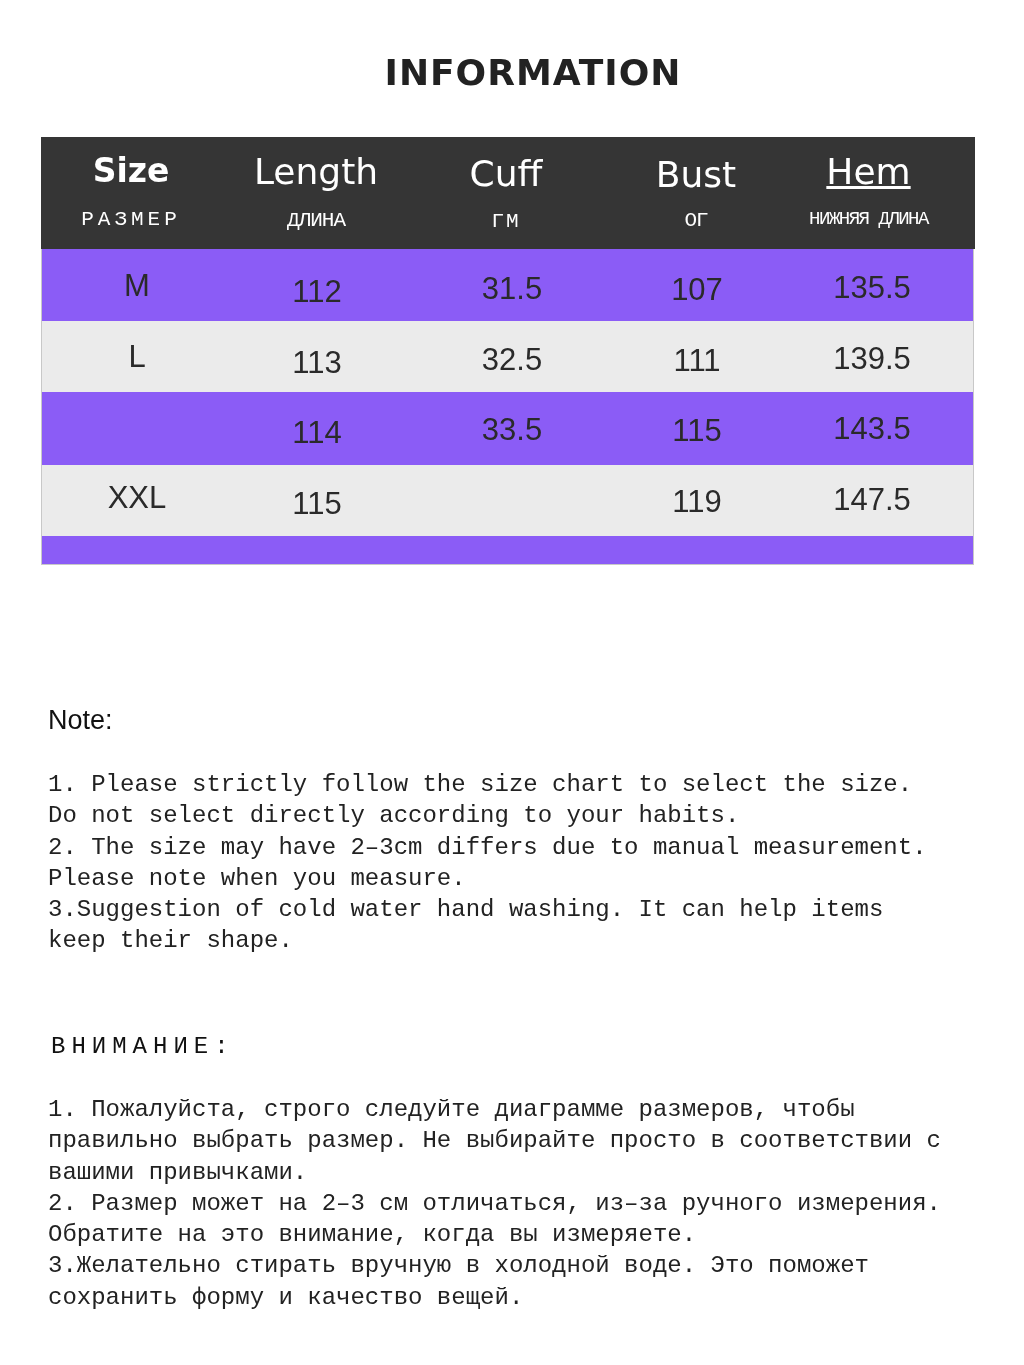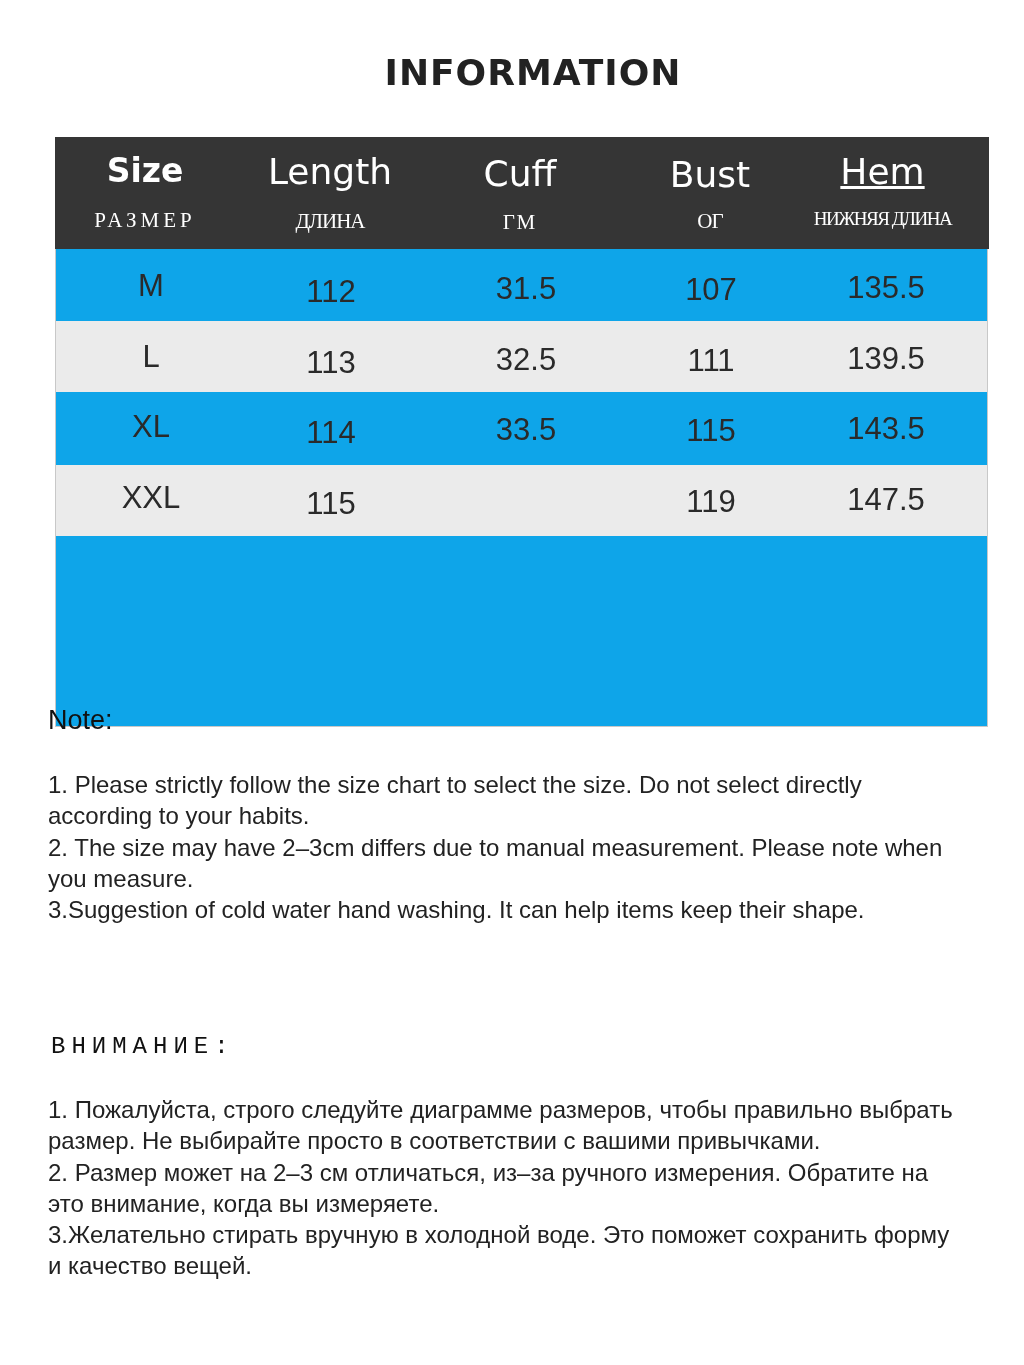--- a/index.html
+++ b/index.html
@@ -1,30 +1,30 @@
 <!DOCTYPE html>
 <html><head>
   <meta charset="utf-8">
   <style>
     html, body { margin: 0; padding: 0; background: #ffffff; }
     body { width: 1024px; height: 1365px; position: relative; overflow: hidden; color: #222; font-family: "Liberation Sans", sans-serif; }
     .title { position: absolute; top: 52px; left: 0; width: 1004px; text-align: center; font-family: "DejaVu Sans", sans-serif; font-weight: bold; font-size: 36px; letter-spacing: 1px; color: #222; padding-left: 31px; }
-    .table { position: absolute; left: 55px; top: 137px; width: 933px; height: 590px; border: 1px solid #c8c8c8; border-top: none; box-sizing: border-box; background: #0ea5e9; }
+    .table { position: absolute; left: 41px; top: 137px; width: 933px; height: 428px; border: 1px solid #c8c8c8; border-top: none; box-sizing: border-box; background: #8b5cf6; }
     .thead { position: absolute; left: -1px; top: 0; width: 934px; height: 112px; background: #353535; }
     .hcell { position: absolute; top: 0; height: 112px; text-align: center; color: #fff; }
     .hcell .en { position: absolute; left: 0; right: 0; font-family: "DejaVu Sans", sans-serif; font-size: 36px; font-weight: normal; }
-    .hcell .ru { position: absolute; left: 0; right: 0; font-family: Liberation Serif, serif; font-size: 21px; letter-spacing: -1px; }
+    .hcell .ru { position: absolute; left: 0; right: 0; font-family: Liberation Mono, monospace; font-size: 21px; letter-spacing: -1px; }
     .hcell.size .en { font-weight: bold; font-size: 33px; top: 14px; }
     .hcell.size .ru { letter-spacing: 4px; top: 71px; font-size: 21px; }
     .row { position: absolute; left: 0; width: 931px; height: 71px; }
     .row.alt { background: #ebebeb; }
     .cell { position: absolute; text-align: center; font-family: "Liberation Sans", sans-serif; font-size: 31px; color: #2a2a2a; }
     .note-head { position: absolute; left: 48px; top: 705px; font-size: 27px; color: #111; font-family: "Liberation Sans", sans-serif; }
     .note-body { position: absolute; left: 48px; top: 769px; width: 900px; font-size: 24px; line-height: 31.3px; color: #222; font-family: "Liberation Sans", sans-serif; }
-    .note-body p, .ru-body p { margin: 0; }
+    .note-body p, .ru-body p { margin: 0; font-family: Liberation Mono, monospace; }
     .ru-head { position: absolute; left: 51px; top: 1033px; font-size: 24px; letter-spacing: 6px; color: #111; font-family: Liberation Mono, monospace; }
     .ru-body { position: absolute; left: 48px; top: 1094px; width: 920px; font-size: 24px; line-height: 31.3px; color: #222; font-family: "Liberation Sans", sans-serif; }
   </style>
 </head>
 <body>
 
 <div class="title">INFORMATION</div>
 
 <div class="table">
   <div class="thead">
@@ -60,21 +60,20 @@
 
   <div class="row alt" style="top:184px;">
     <div class="cell" style="left:0; width:190px; top:18px;">L</div>
     <div class="cell" style="left:180px; width:190px; top:24px;">113</div>
     <div class="cell" style="left:375px; width:190px; top:21px;">32.5</div>
     <div class="cell" style="left:560px; width:190px; top:22px;">111</div>
     <div class="cell" style="left:735px; width:190px; top:20px;">139.5</div>
   </div>
 
   <div class="row" style="top:256px;">
-    <div class="cell" style="left:0; width:190px; top:16px;">XL</div>
     <div class="cell" style="left:180px; width:190px; top:22px;">114</div>
     <div class="cell" style="left:375px; width:190px; top:19px;">33.5</div>
     <div class="cell" style="left:560px; width:190px; top:20px;">115</div>
     <div class="cell" style="left:735px; width:190px; top:18px;">143.5</div>
   </div>
 
   <div class="row alt" style="top:328px;">
     <div class="cell" style="left:0; width:190px; top:15px;">XXL</div>
     <div class="cell" style="left:180px; width:190px; top:21px;">115</div>
     <div class="cell" style="left:560px; width:190px; top:19px;">119</div>

